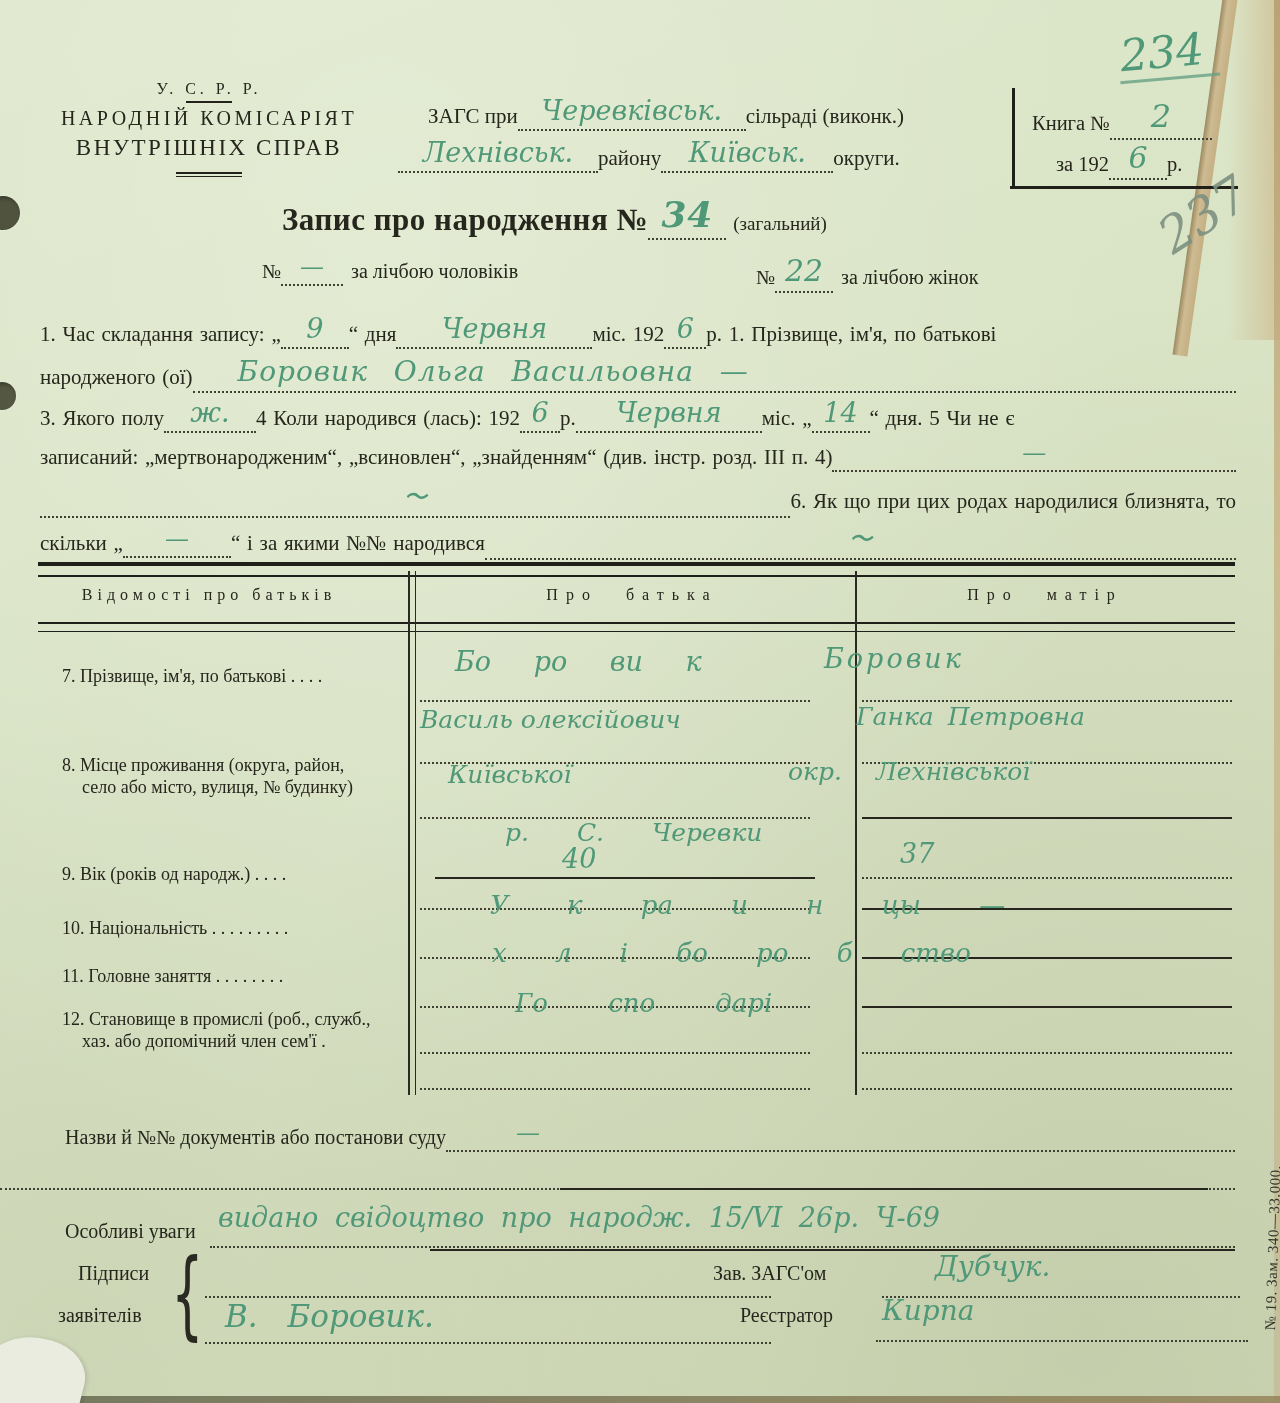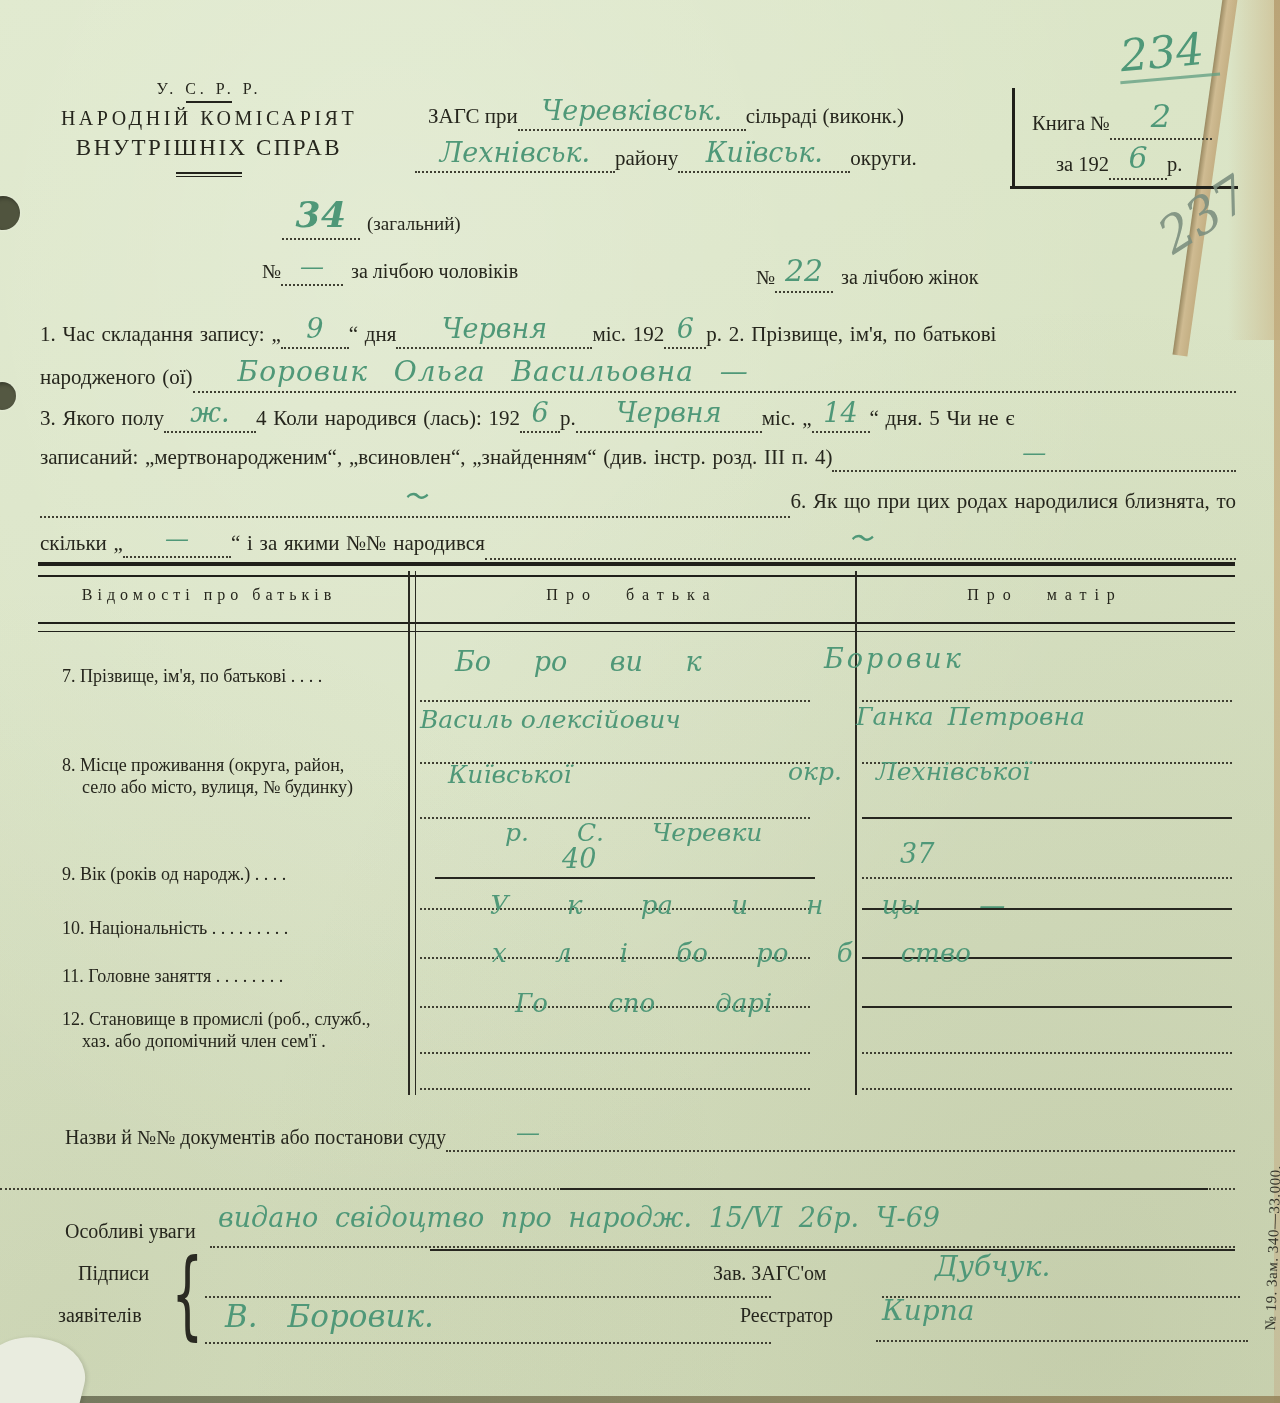--- a/index.html
+++ b/index.html
@@ -22,21 +22,21 @@
   .org{left:48px;top:80px;width:322px;text-align:center;}
   .org1{font-size:16px;letter-spacing:4px;}
   .org-under{width:46px;margin:3px auto 4px;border-top:2.5px solid #23231c;}
   .org2{font-size:20px;letter-spacing:3.5px;margin-top:4px;}
   .org3{font-size:23px;font-weight:normal;letter-spacing:2.5px;margin-top:5px;}
   .flour1{width:66px;margin:11px auto 0;border-top:2.5px solid #23231c;}
   .flour2{width:66px;margin:2px auto 0;border-top:1px solid #23231c;}
 
   
   .zline1{left:428px;top:98px;font-size:21px;}
-  .zline2{left:415px;top:140px;font-size:21px;}
+  .zline2{left:398px;top:140px;font-size:21px;}
   .s-council{width:228px;}  .s-district{width:200px;} .s-okruha{width:172px;}
   .hw-top{font-size:27px;}
 
   
   .bookbox{left:1012px;top:88px;width:3px;height:100px;border-left:3px solid #20201a;}
   .bookbot{left:1010px;top:186px;width:228px;border-bottom:3px solid #20201a;height:0;}
   .bookl1{left:1032px;top:100px;font-size:20.5px;}
   .bookl2{left:1056px;top:143px;font-size:20.5px;}
   .s-book{width:102px;} .s-year{width:58px;}
   .hw-book{font-size:32px;} .hw-byear{font-size:30px;}
@@ -183,20 +183,21 @@
   </div>
   <div class="flexline bookl2">
     <span>за 192</span>
     <span class="slot s-year"><span class="hw hw-byear">6</span></span>
     <span>р.</span>
   </div>
   <div class="abs hw n234">234</div>
   <div class="abs hw n237">237</div>
 
   <div class="flexline title">
+    <span>Запис про народження №</span>
     <span class="slot s-recno"><span class="hw hw-recno">34</span></span>
     <span class="title-note">(загальний)</span>
   </div>
 
   <div class="flexline cmale">
     <span>№</span>
     <span class="slot s-cm"><span class="hw hw-dash">—</span></span>
     <span class="clabel">за лічбою чоловіків</span>
   </div>
   <div class="flexline cfemale">
@@ -205,21 +206,21 @@
     <span class="clabel">за лічбою жінок</span>
   </div>
 
   <div class="flexline eline e1">
     <span>1. Час складання запису: „</span>
     <span class="slot s-day"><span class="hw hw-line">9</span></span>
     <span>“ дня</span>
     <span class="slot s-month"><span class="hw hw-line">Червня</span></span>
     <span>міс. 192</span>
     <span class="slot s-yr"><span class="hw hw-line">6</span></span>
-    <span>р.   2. Прізвище, ім'я, по батькові</span>
+    <span>р.   1. Прізвище, ім'я, по батькові</span>
   </div>
   <div class="flexline eline e2">
     <span>народженого (ої)</span>
     <span class="slot s-fill s-left"><span class="hw hw-name">Боровик  Ольга  Васильовна —</span></span>
   </div>
   <div class="flexline eline e3">
     <span>3. Якого полу</span>
     <span class="slot s-sex"><span class="hw hw-line">ж.</span></span>
     <span>4  Коли народився (лась): 192</span>
     <span class="slot s-yr2"><span class="hw hw-line">6</span></span>

